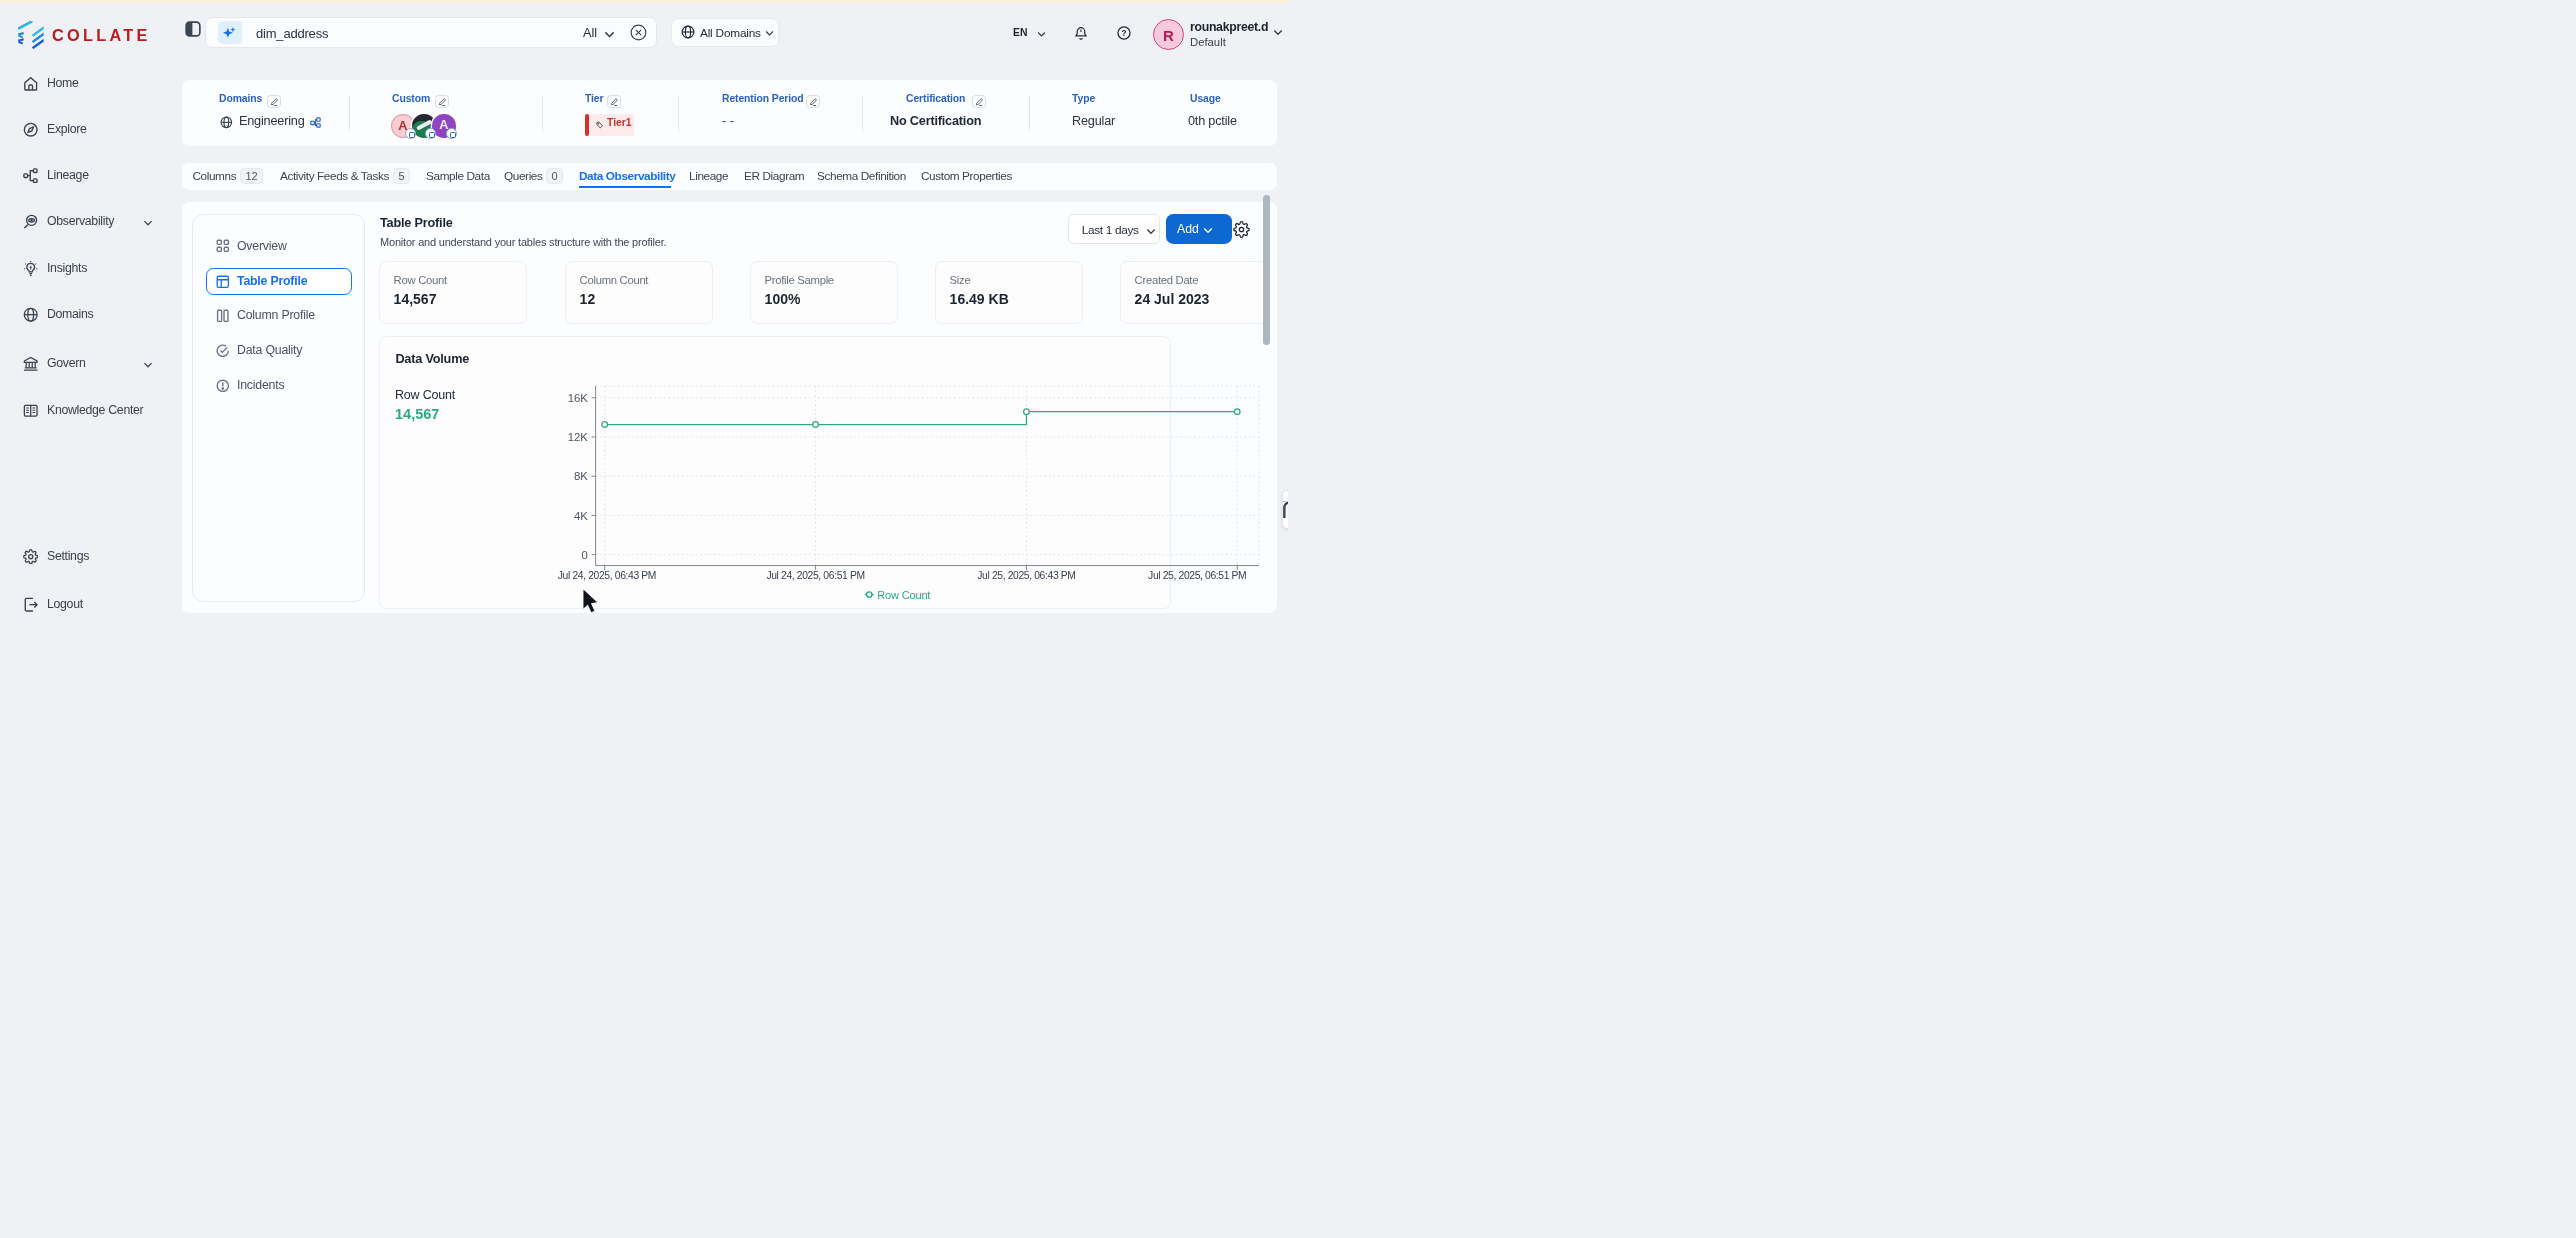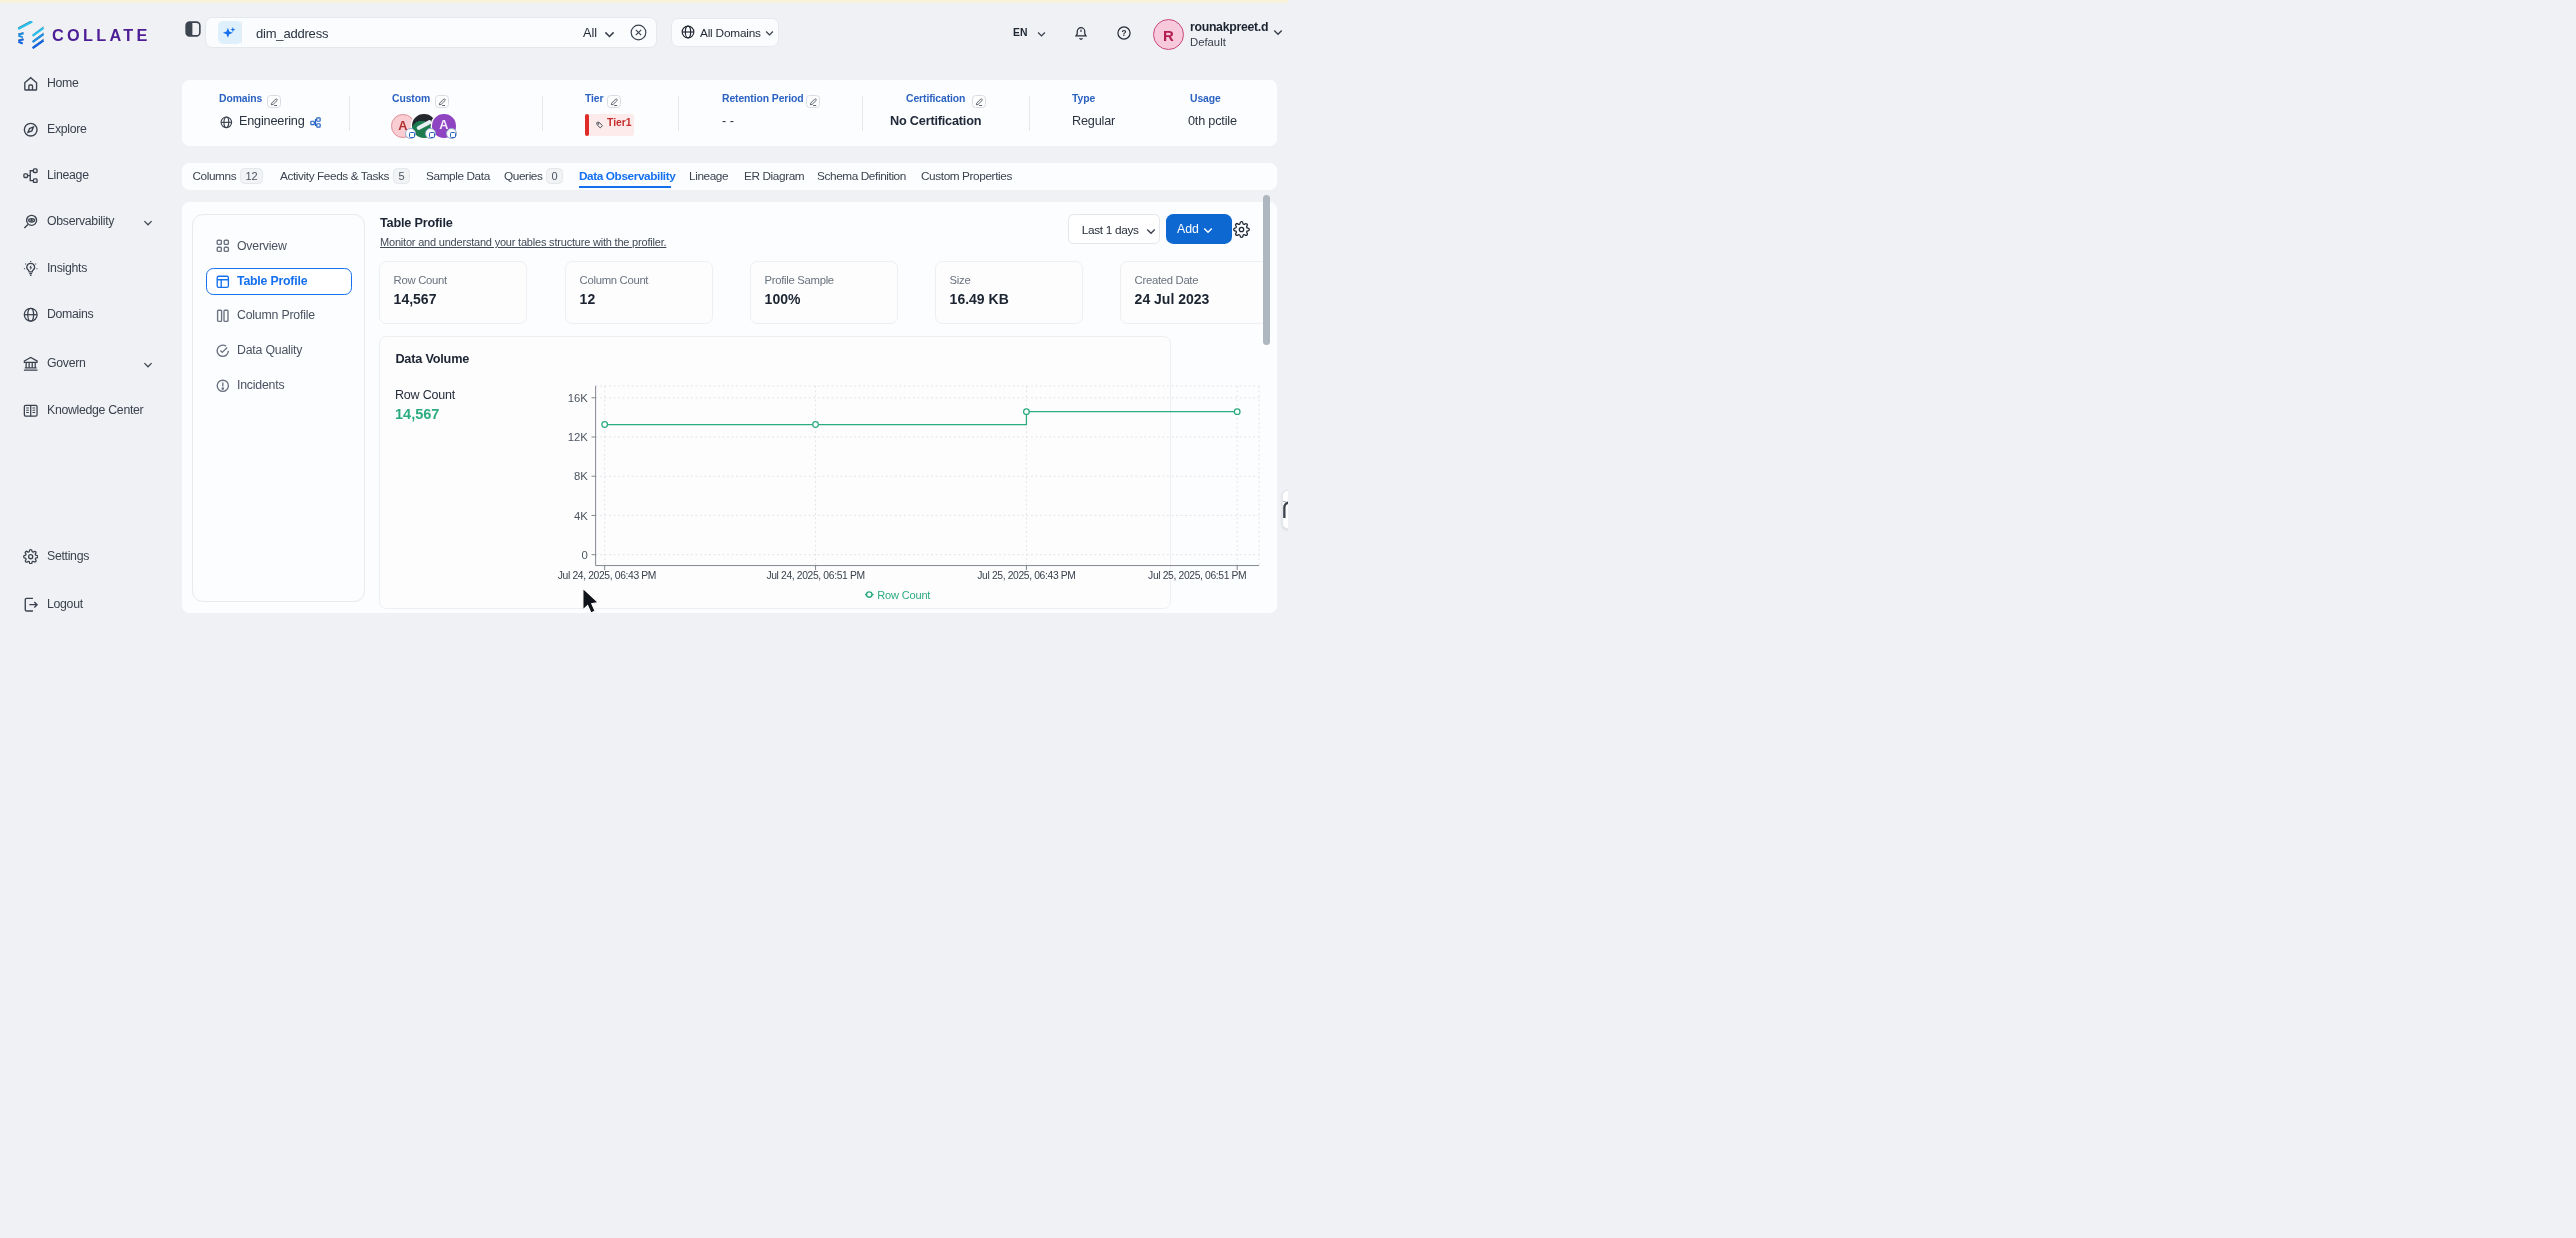--- a/index.html
+++ b/index.html
@@ -44,21 +44,21 @@
         <path d="M0.8 31.8 L10.5 35.6"></path>
         <path d="M56 28.7 L32 46.1" stroke-width="4.9"></path>
       </g>
       <g stroke="#1263e0" stroke-width="4.2">
         <path d="M12.5 40.1 L1.2 43.5"></path>
         <path d="M0.8 45.3 L10.5 49.1"></path>
         <path d="M56 42.2 L32 59.6" stroke-width="4.9"></path>
       </g>
     </g>
   </svg>
-  <div class="abs" style="left:52px;top:23px;font-size:16.3px;font-weight:bold;letter-spacing:3.3px;color:#4c1d95;">COLLATE</div>
+  <div class="abs" style="left:52px;top:23px;font-size:16.3px;font-weight:bold;letter-spacing:3.3px;color:#b91c1c;">COLLATE</div>
 
   <svg class="abs" style="left:185px;top:18.6px;" width="16" height="16" viewBox="0 0 21 21">
     <rect x="1.5" y="1.5" width="18" height="18" rx="4.5" fill="none" stroke="#3c4450" stroke-width="2.1"></rect>
     <path d="M5.5 1.5 h4.2 v18 h-4.2 a4.5 4.5 0 0 1 -4 -4 v-10 a4.5 4.5 0 0 1 4 -4 z" fill="#3c4450"></path>
   </svg>
 
   <div class="abs" style="left:205px;top:14px;width:452px;height:31px;background:#fbfcfd;border:0.9px solid #e4e7ec;border-radius:7.3px;"></div>
   <div class="abs" style="left:218px;top:18px;width:23.6px;height:23px;background:#ddf0fb;border-radius:5.4px;"></div>
   <svg class="abs" style="left:222px;top:23px;" width="14.5" height="14.5" viewBox="0 0 16 16" fill="#1570ef">
     <path d="M6.5 2 L8 6 L12 7.5 L8 9 L6.5 13 L5 9 L1 7.5 L5 6 Z"></path>
@@ -315,21 +315,21 @@
     <div class="abs" style="left:44px;top:128px;font-size:12.3px;letter-spacing:-0.2px;color:#4a5260;">Data Quality</div>
     <svg class="abs" style="left:23px;top:164px;" width="13.6" height="13.6" viewBox="0 0 17 17" fill="none" stroke="#6b7280" stroke-width="1.7">
       <circle cx="8.5" cy="8.5" r="7"></circle>
         <path d="M8.5 4.5 v5"></path>
         <circle cx="8.5" cy="12" r="0.8" fill="#6b7280"></circle>
     </svg>
     <div class="abs" style="left:44px;top:163px;font-size:12.3px;letter-spacing:-0.2px;color:#4a5260;">Incidents</div>
   </div>
 
   <div class="abs" style="left:198px;top:13.6px;font-size:12.7px;letter-spacing:-0.2px;font-weight:bold;color:#1c2533;">Table Profile</div>
-  <div class="abs" style="left:198px;top:34px;font-size:11px;letter-spacing:-0.2px;color:#404a57;text-decoration:underline;">Monitor and understand your tables structure with the profiler.</div>
+  <div class="abs" style="left:198px;top:34px;font-size:11px;letter-spacing:-0.2px;color:#404a57;">Monitor and understand your tables structure with the profiler.</div>
 
   <div class="abs" style="left:886px;top:12.3px;width:92px;height:30px;background:#fff;border:0.9px solid #e3e6ea;border-radius:5.4px;font-size:12.3px;color:#1f2733;">
     <span class="abs" style="left:12.7px;top:8.2px;font-size:11.8px;letter-spacing:-0.3px;">Last 1 days</span>
     <svg class="abs" style="left:77px;top:12.3px;" width="10" height="7.3" viewBox="0 0 12 8" fill="none" stroke="#343c48" stroke-width="1.5">
         <path d="M1.5 1.5 L6 6 L10.5 1.5"></path>
       </svg>
   </div>
   <div class="abs" style="left:984px;top:12.3px;width:66px;height:30px;background:#0d68d2;border-radius:7.3px;">
     <span class="abs" style="left:11px;top:7.3px;font-size:12.3px;color:#fff;">Add</span>
     <svg class="abs" style="left:37px;top:12.3px;" width="10" height="7.3" viewBox="0 0 12 8" fill="none" stroke="#fff" stroke-width="1.7">

